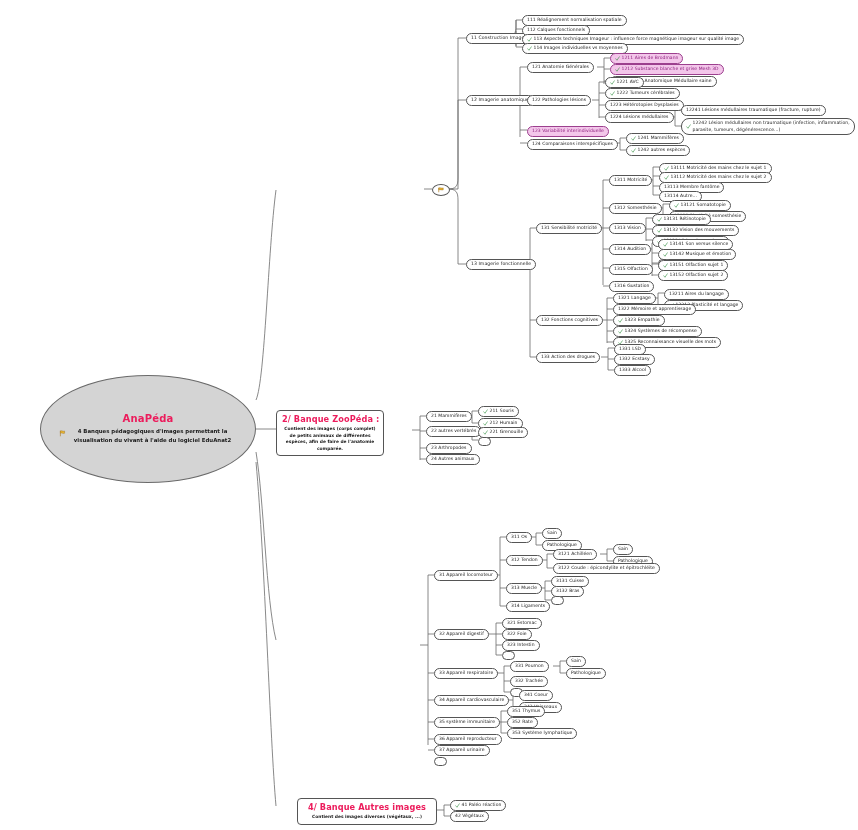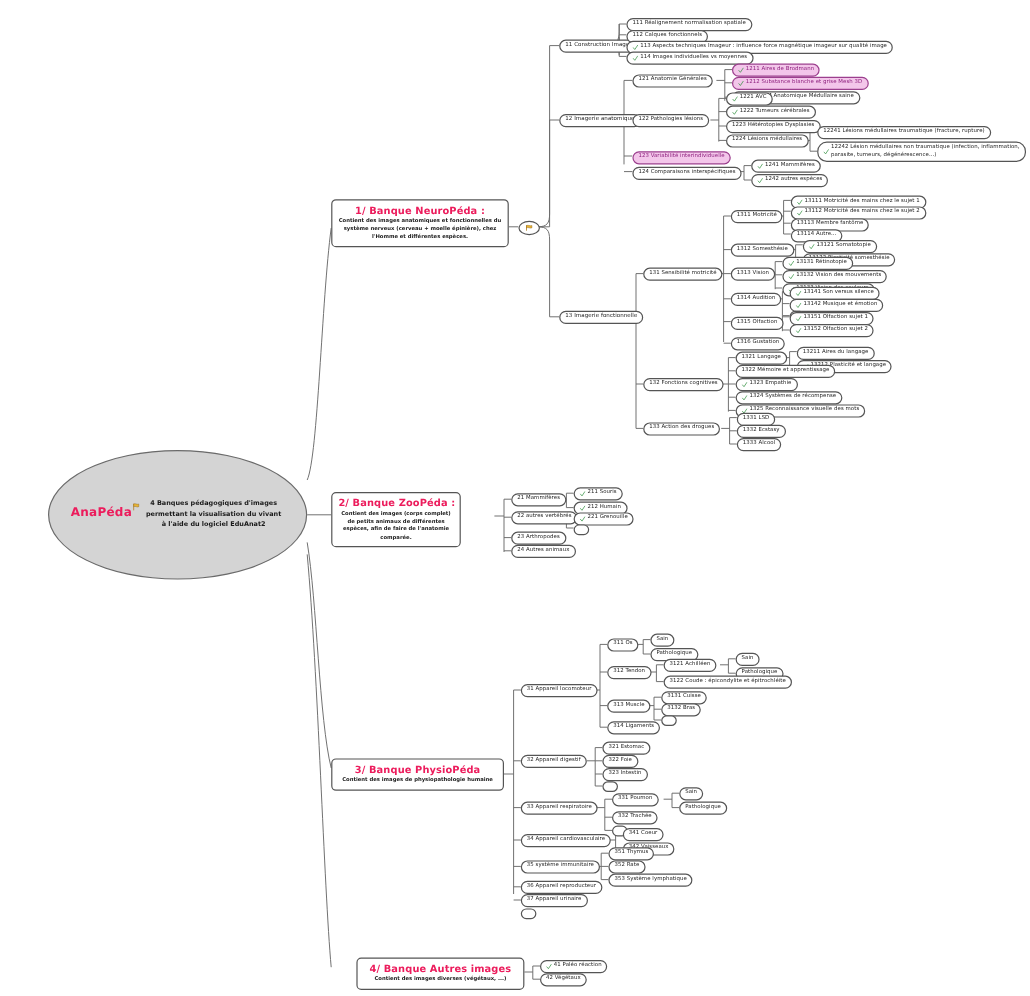--- a/index.html
+++ b/index.html
@@ -57,21 +57,21 @@
 
   
   #root-node{
     position:absolute;
     left:40px;top:375px;
     width:216px;height:108px;
     border:1px solid #6a6a6a;
     border-radius:50%;
     background:#d4d4d4;
     display:flex;
-    flex-direction:row;
+    flex-direction:column;
     align-items:center;
     justify-content:center;
     text-align:center;
     padding:0 18px;
     box-sizing:border-box;
   }
   #root-title{
     color:#ec1c5c;
     font-size:10px;
     font-weight:bold;
@@ -347,34 +347,26 @@
     <div id="root-title">AnaPéda</div>
     <div id="root-desc-row">
       <svg class="flag-icon" viewBox="0 0 10 10">
         <path d="M2 9 L2 1" stroke="#b07a1a" stroke-width="0.9" fill="none"></path>
         <path d="M2 1.4 C4 0.2 6 2.6 8 1.4 L8 4.6 C6 5.8 4 3.4 2 4.6 Z" fill="#e8b534" stroke="#8a5f12" stroke-width="0.5"></path>
       </svg>
       <div id="root-desc">4 Banques pédagogiques d'images permettant la visualisation du vivant à l'aide du logiciel EduAnat2</div>
     </div>
   </div>
 
-  <div class="banque" style="left:276px;top:166px;width:148px;">
-    <div class="b-title">1/ Banque NeuroPéda :</div>
-    <div class="b-desc">Contient des images anatomiques et fonctionnelles du système nerveux (cerveau + moelle épinière), chez l'Homme et différentes espèces.</div>
-  </div>
 
   <div class="banque" style="left:276px;top:410px;width:108px;">
     <div class="b-title">2/ Banque ZooPéda :</div>
     <div class="b-desc">Contient des images (corps complet) de petits animaux de différentes espèces, afin de faire de l'anatomie comparée.</div>
   </div>
 
-  <div class="banque" style="left:276px;top:632px;width:144px;">
-    <div class="b-title">3/ Banque PhysioPéda</div>
-    <div class="b-desc">Contient des images de physiopathologie humaine</div>
-  </div>
 
   <div class="banque" style="left:297px;top:798px;width:140px;">
     <div class="b-title">4/ Banque Autres images</div>
     <div class="b-desc">Contient des images diverses (végétaux, ...)</div>
   </div>
 
   <div id="neuro-icon-node">
     <svg style="width:8px;height:6px" viewBox="0 0 10 8">
       <path d="M2 7 L2 1" stroke="#b07a1a" stroke-width="0.9" fill="none"></path>
       <path d="M2 1.2 C4 0.2 6 2.2 8 1.2 L8 3.8 C6 4.8 4 2.8 2 3.8 Z" fill="#e8b534" stroke="#8a5f12" stroke-width="0.5"></path>

